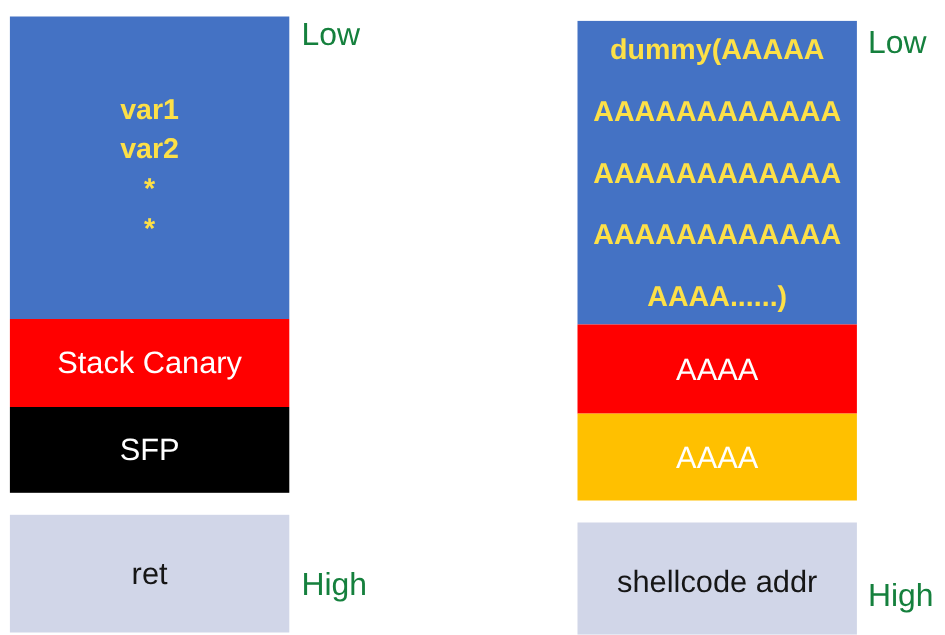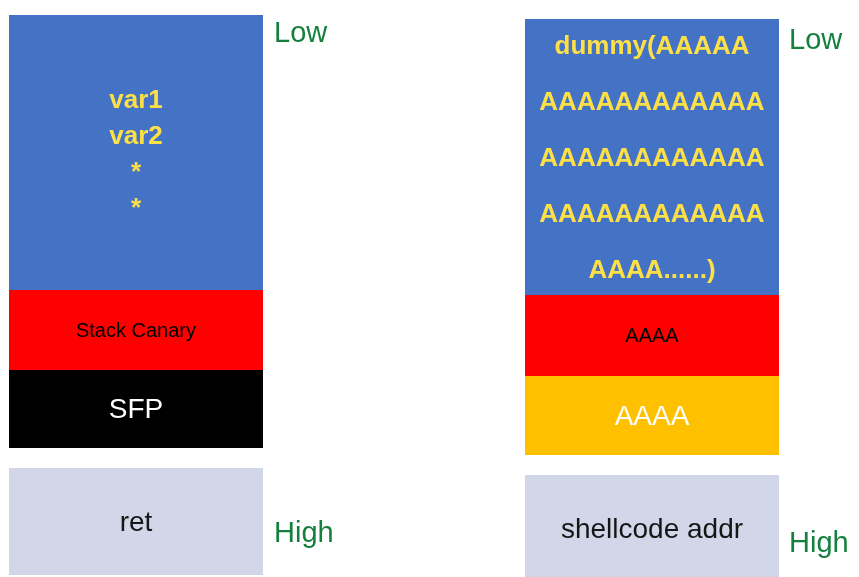--- a/index.html
+++ b/index.html
@@ -36,22 +36,22 @@
   .seg-buffer {
     color: #fde047;
     font-weight: bold;
     font-size: 26px;
     line-height: 36px;
   }
   .stack-left  .seg-buffer { height: 275px; }
   .stack-right .seg-buffer { height: 276px; gap: 20px; }
 
   .seg-canary {
-    color: #000000;
-    font-size: 20px;
+    color: #ffffff;
+    font-size: 28px;
   }
   .stack-left  .seg-canary { height: 80px; }
   .stack-right .seg-canary { height: 81px; }
 
   .seg-sfp {
     color: #ffffff;
     font-size: 28px;
   }
   .stack-left  .seg-sfp { height: 78px; }
   .stack-right .seg-sfp { height: 79px; }

